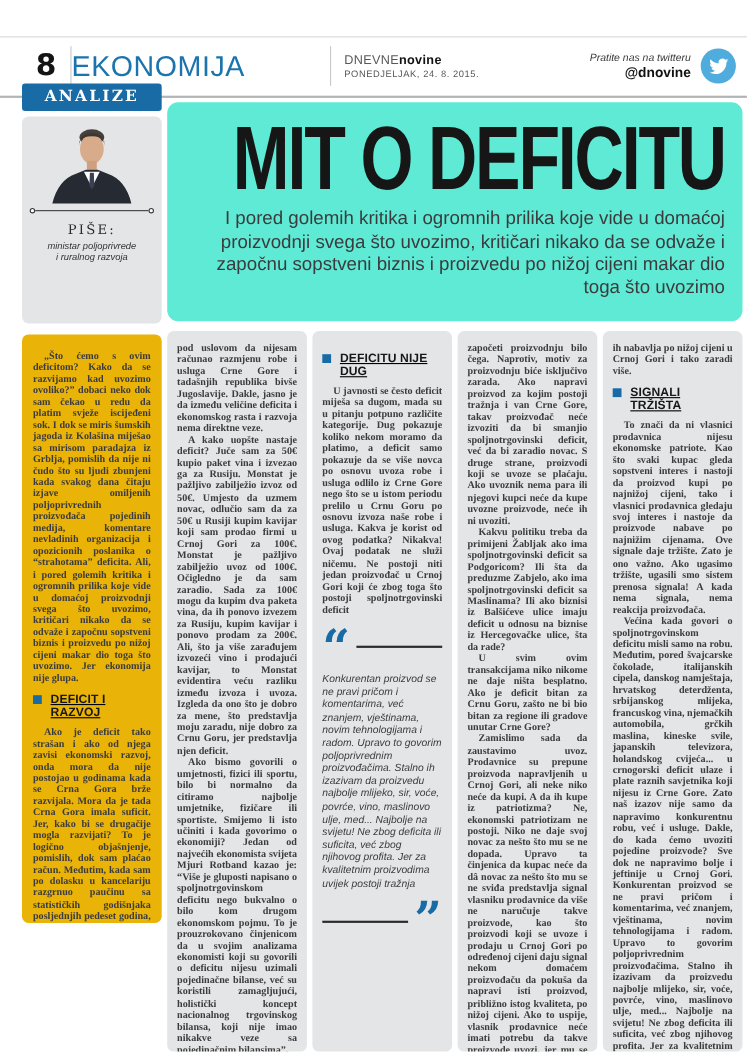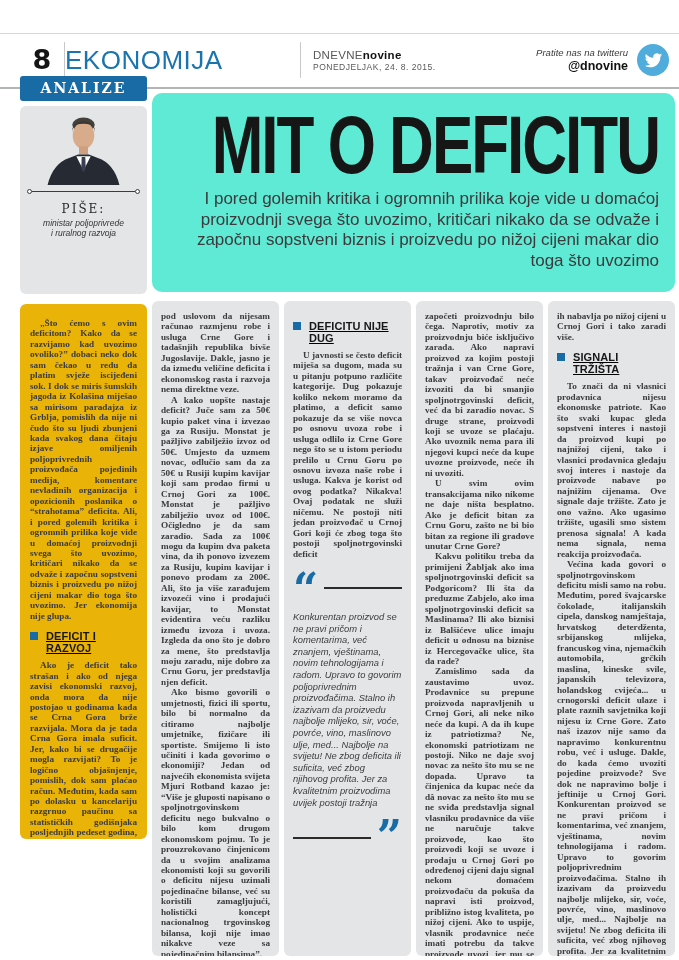--- a/index.html
+++ b/index.html
@@ -178,22 +178,22 @@
           <p class="qtext">Konkurentan proizvod se ne pravi pričom i komentarima, već znanjem, vještinama, novim tehnologijama i radom. Upravo to govorim poljoprivrednim proizvođačima. Stalno ih izazivam da proizvedu najbolje mlijeko, sir, voće, povrće, vino, maslinovo ulje, med... Najbolje na svijetu! Ne zbog deficita ili suficita, već zbog njihovog profita. Jer za kvalitetnim proizvodima uvijek postoji tražnja</p>
           <div class="q-close">
             <span class="qline"></span>
             <span class="qmark"></span>
           </div>
         </div>
       </div>
 
       <div class="col bodytext">
         <p>započeti proizvodnju bilo čega. Naprotiv, motiv za proizvodnju biće isključivo zarada. Ako napravi proizvod za kojim postoji tražnja i van Crne Gore, takav proizvođač neće izvoziti da bi smanjio spoljnotrgovinski deficit, već da bi zaradio novac. S druge strane, proizvodi koji se uvoze se plaćaju. Ako uvoznik nema para ili njegovi kupci neće da kupe uvozne proizvode, neće ih ni uvoziti.</p>
+        <p class="ind">Kakvu politiku treba da primijeni Žabljak ako ima spoljnotrgovinski deficit sa Podgoricom? Ili šta da preduzme Zabjelo, ako ima spoljnotrgovinski deficit sa Maslinama? Ili ako biznisi iz Balšićeve ulice imaju deficit u odnosu na biznise iz Hercegovačke ulice, šta da rade?</p>
         <p class="ind">U svim ovim transakcijama niko nikome ne daje ništa besplatno. Ako je deficit bitan za Crnu Goru, zašto ne bi bio bitan za regione ili gradove unutar Crne Gore?</p>
-        <p class="ind">Kakvu politiku treba da primijeni Žabljak ako ima spoljnotrgovinski deficit sa Podgoricom? Ili šta da preduzme Zabjelo, ako ima spoljnotrgovinski deficit sa Maslinama? Ili ako biznisi iz Balšićeve ulice imaju deficit u odnosu na biznise iz Hercegovačke ulice, šta da rade?</p>
         <p class="ind">Zamislimo sada da zaustavimo uvoz. Prodavnice su prepune proizvoda napravljenih u Crnoj Gori, ali neke niko neće da kupi. A da ih kupe iz patriotizma? Ne, ekonomski patriotizam ne postoji. Niko ne daje svoj novac za nešto što mu se ne dopada. Upravo ta činjenica da kupac neće da dâ novac za nešto što mu se ne sviđa predstavlja signal vlasniku prodavnice da više ne naručuje takve proizvode, kao što proizvodi koji se uvoze i prodaju u Crnoj Gori po određenoj cijeni daju signal nekom domaćem proizvođaču da pokuša da napravi isti proizvod, približno istog kvaliteta, po nižoj cijeni. Ako to uspije, vlasnik prodavnice neće imati potrebu da takve proizvode uvozi, jer mu se više isplati da</p>
       </div>
 
       <div class="col bodytext">
         <p>ih nabavlja po nižoj cijeni u Crnoj Gori i tako zaradi više.</p>
         <div class="subhead">
           <span class="sq"></span>
           <span class="shl">
             <span class="shline">SIGNALI</span>
             <span class="shline">TRŽIŠTA</span>

